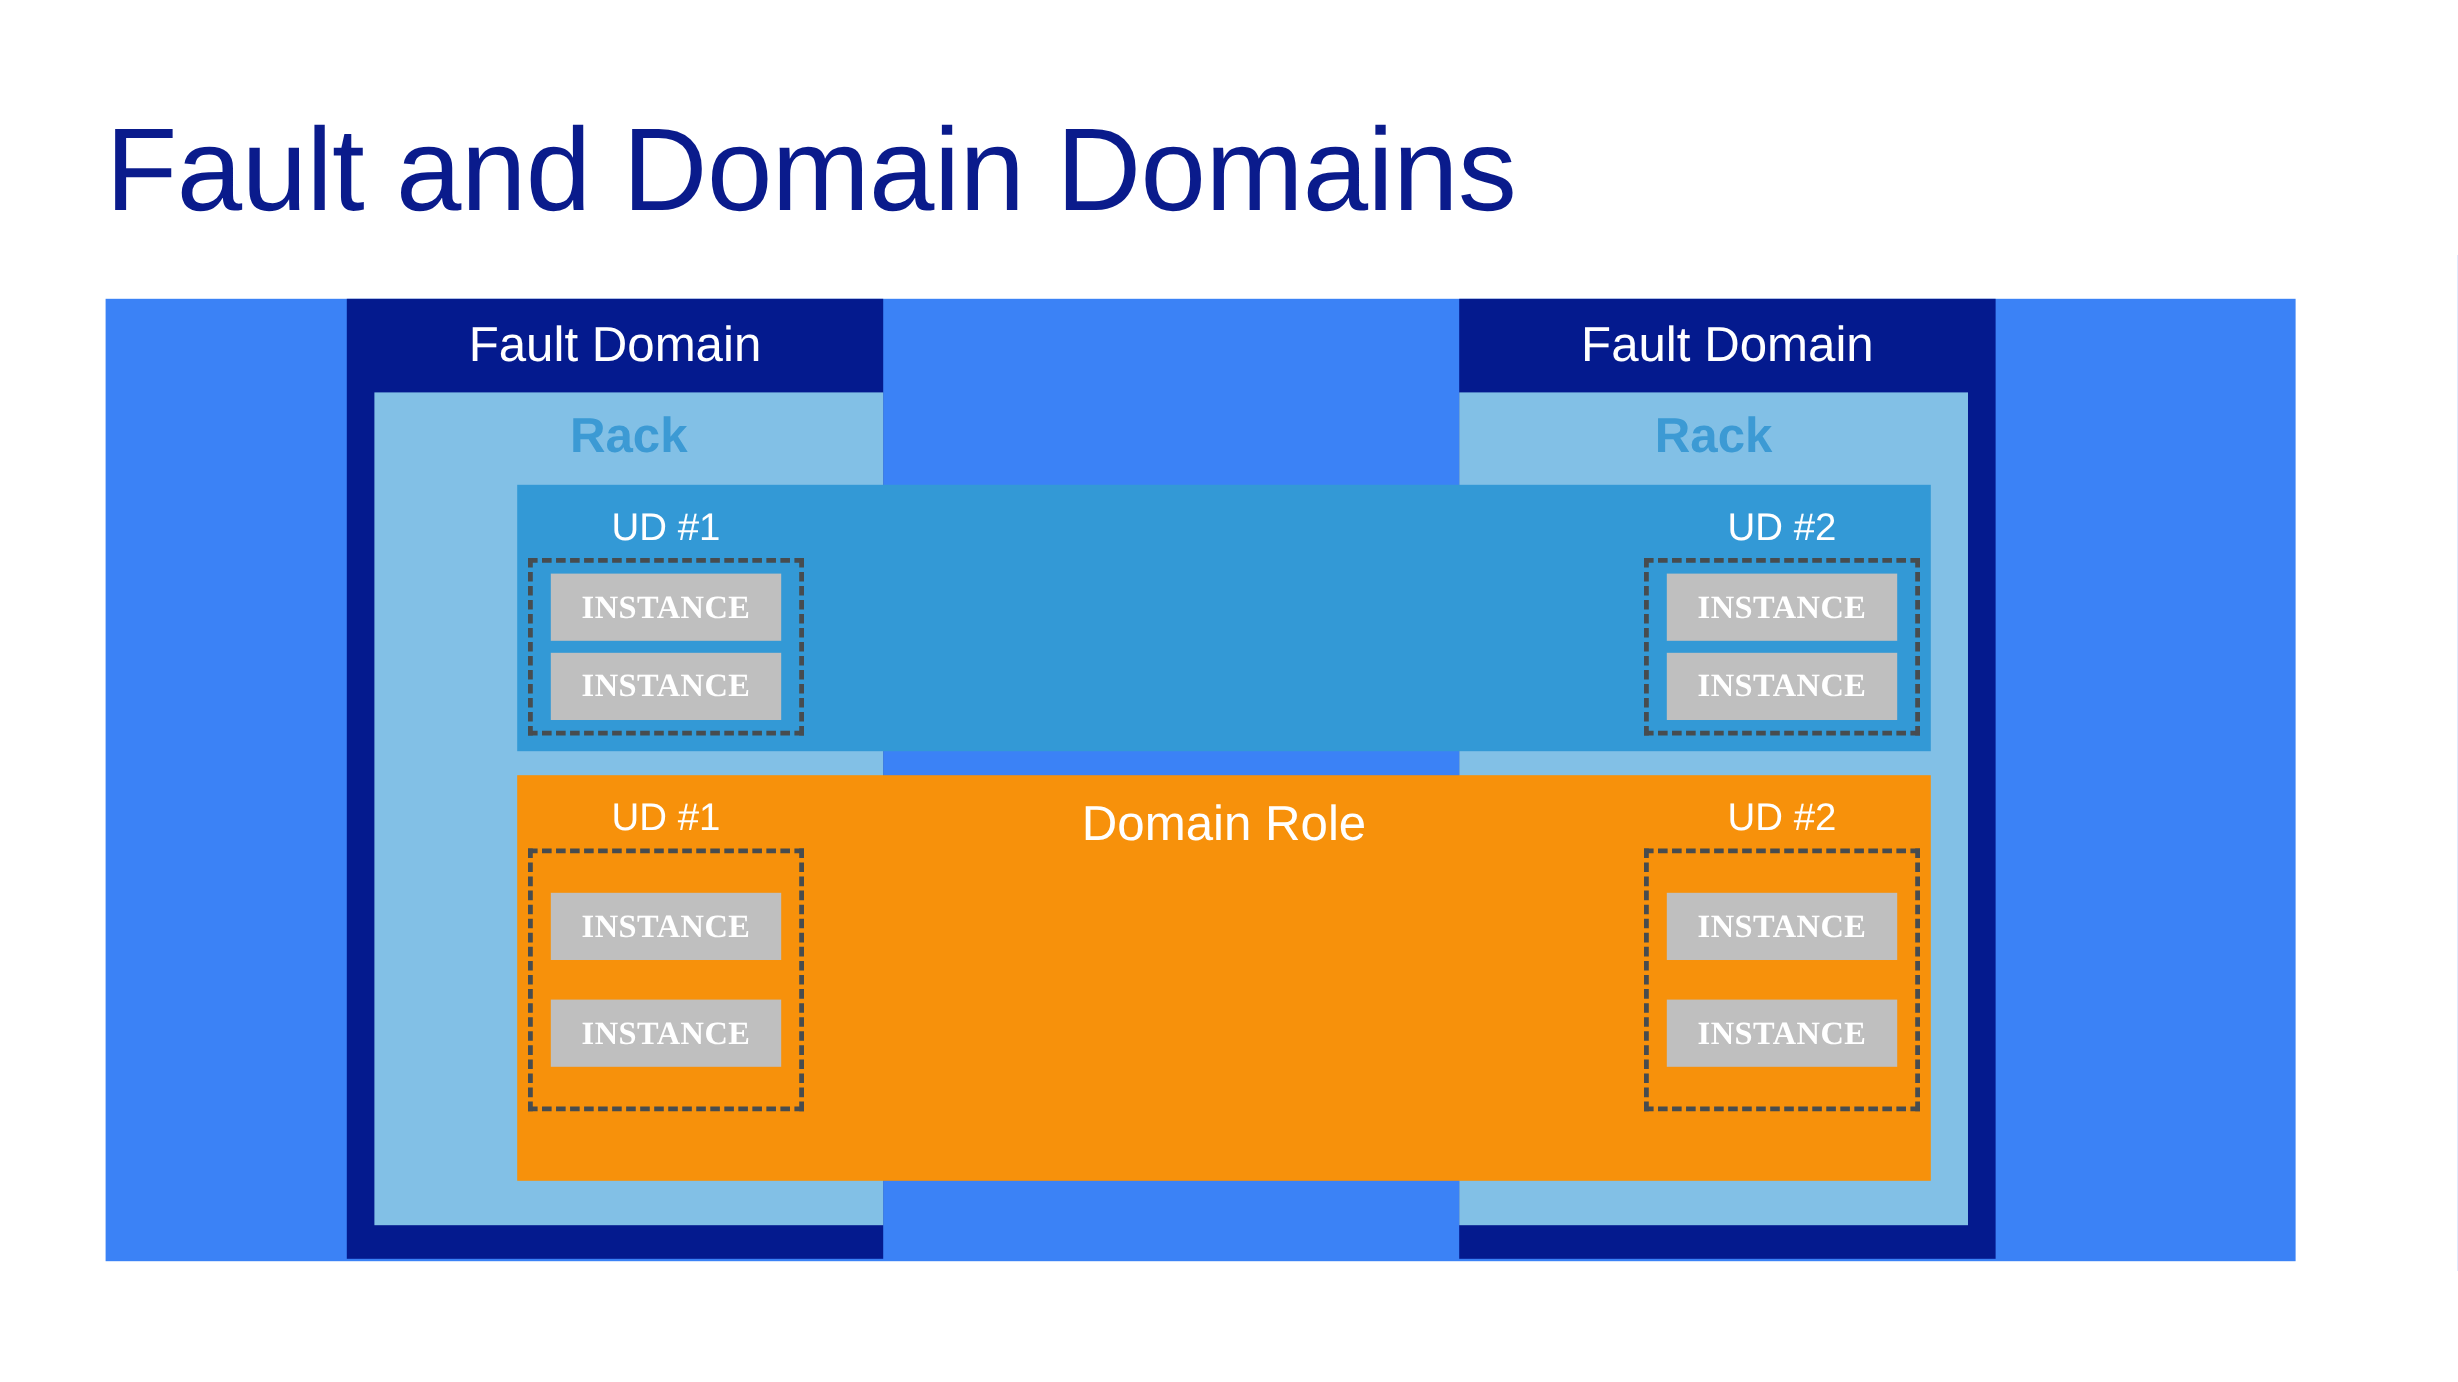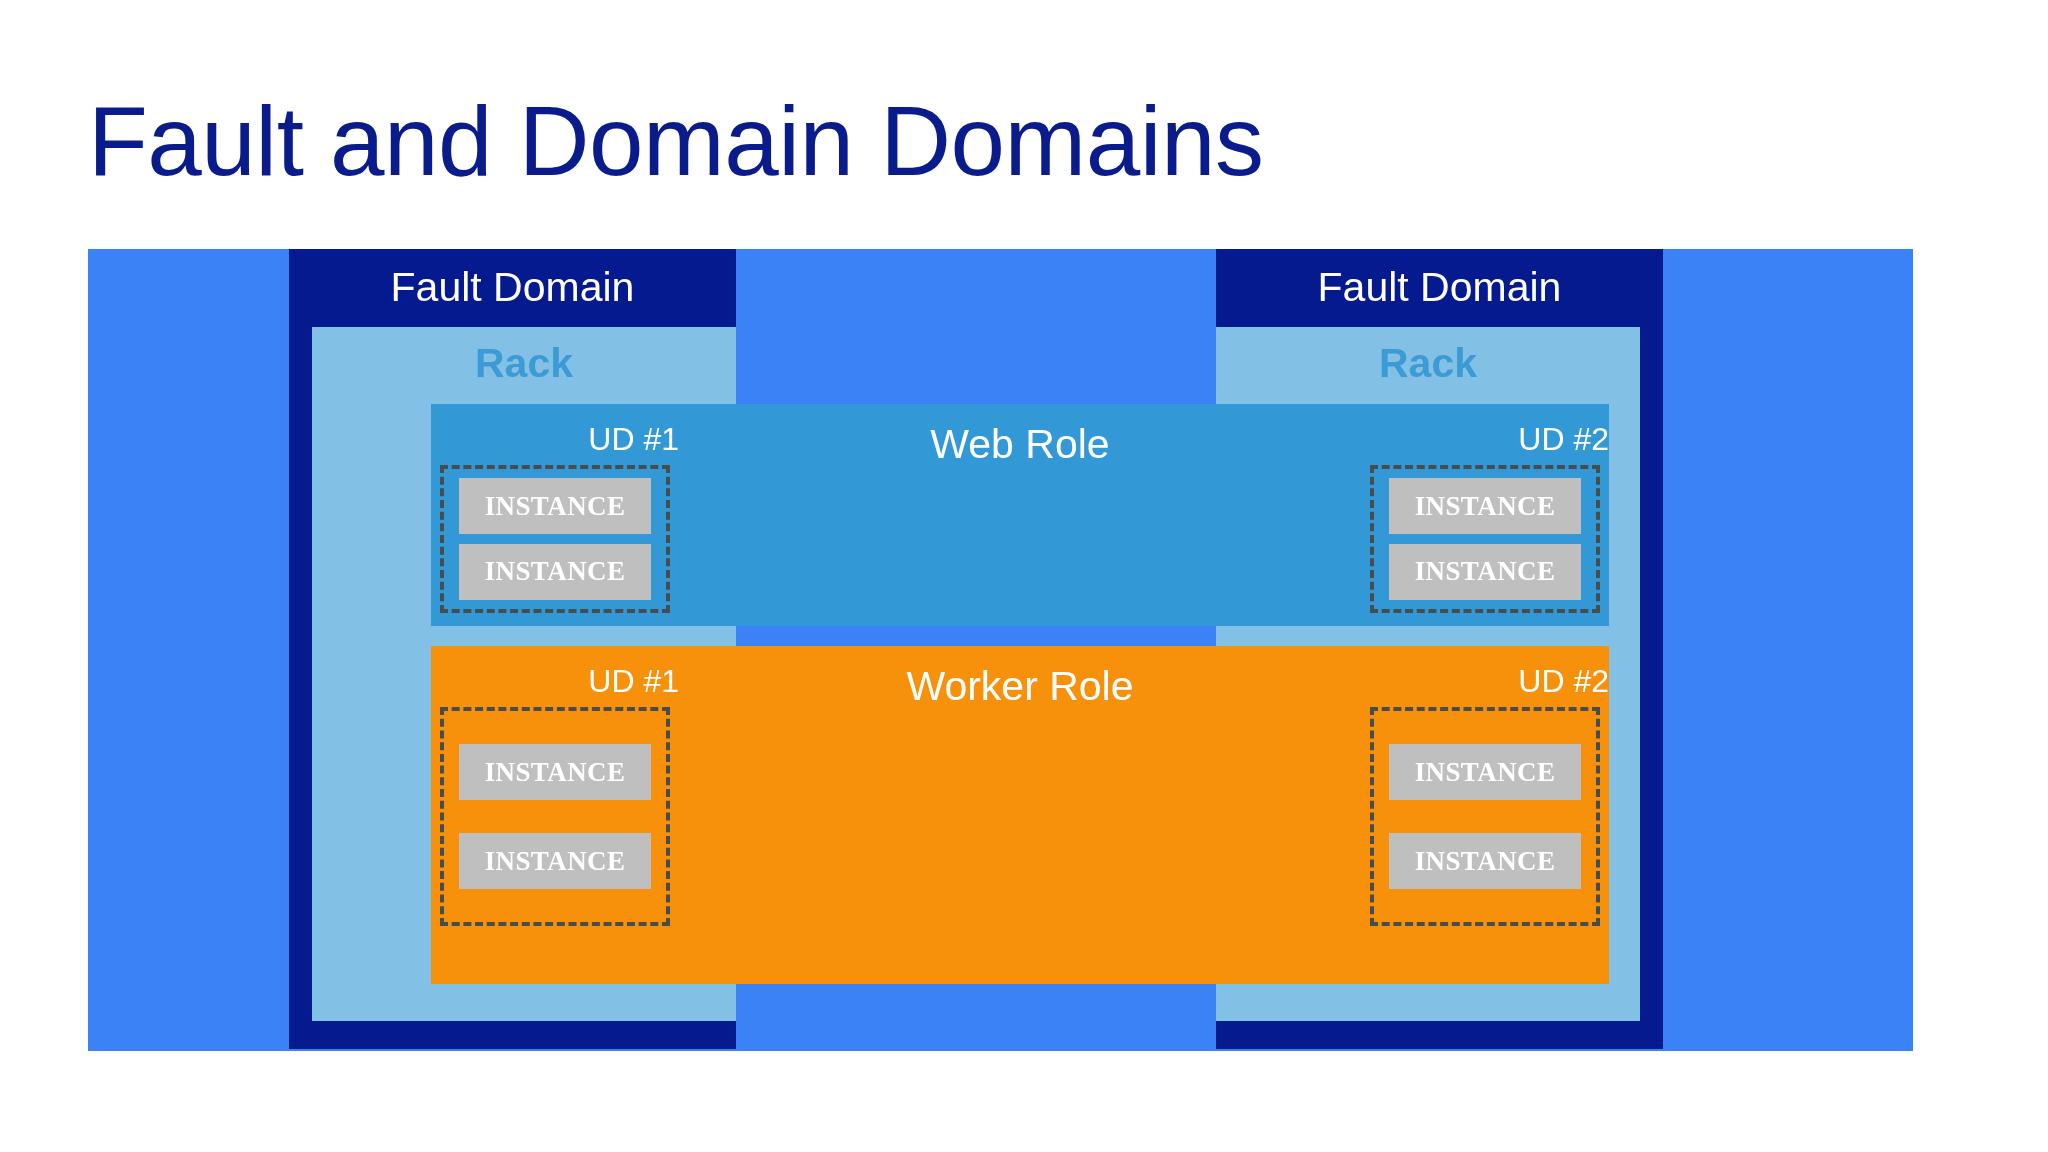--- a/index.html
+++ b/index.html
@@ -123,21 +123,21 @@
     bottom: 0;
   }
   .ud-group.ud-left  { left: 0px; }
   .ud-group.ud-right { right: 0px; }
 
   .ud-label {
     position: absolute;
     top: 18px;
     left: 0;
     right: 0;
-    text-align: right;
+    text-align: center;
     color: #ffffff;
     font-size: 32px;
     font-weight: 400;
     line-height: 1.1;
   }
 
   .ud-dashed {
     position: absolute;
     top: 61px;
     left: 9px;
@@ -181,41 +181,40 @@
   </div>
 
   <div class="fault-domain fd-right">
     <div class="fault-domain-title">Fault Domain</div>
     <div class="rack">
       <div class="rack-title">Rack</div>
     </div>
   </div>
 
   <div class="role-band web">
-    <div class="role-title">Web Role</div>
 
     <div class="ud-group ud-left">
       <div class="ud-label">UD #1</div>
       <div class="ud-dashed">
         <div class="instance">INSTANCE</div>
         <div class="instance">INSTANCE</div>
       </div>
     </div>
 
     <div class="ud-group ud-right">
       <div class="ud-label">UD #2</div>
       <div class="ud-dashed">
         <div class="instance">INSTANCE</div>
         <div class="instance">INSTANCE</div>
       </div>
     </div>
   </div>
 
   <div class="role-band worker">
-    <div class="role-title">Worker Role</div>
+    <div class="role-title">Domain Role</div>
 
     <div class="ud-group ud-left">
       <div class="ud-label">UD #1</div>
       <div class="ud-dashed">
         <div class="instance">INSTANCE</div>
         <div class="instance">INSTANCE</div>
       </div>
     </div>
 
     <div class="ud-group ud-right">

